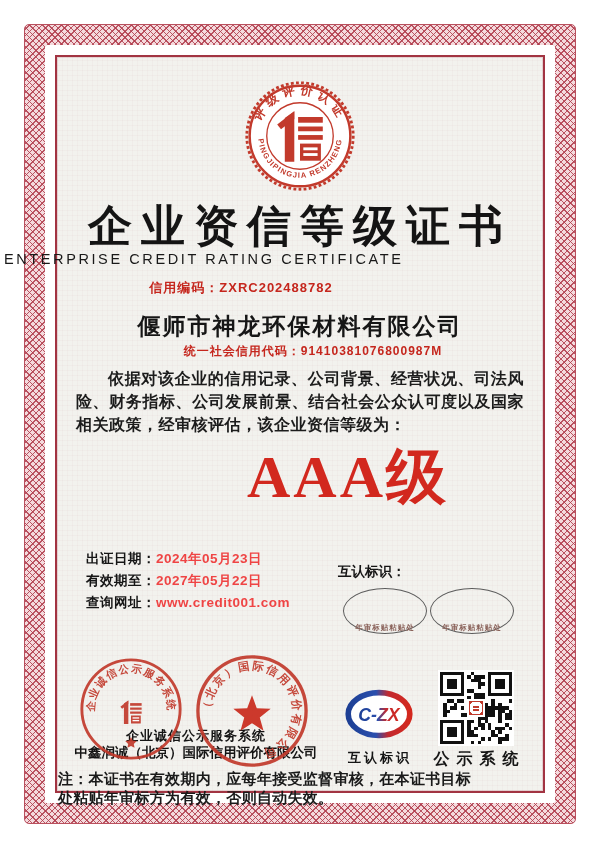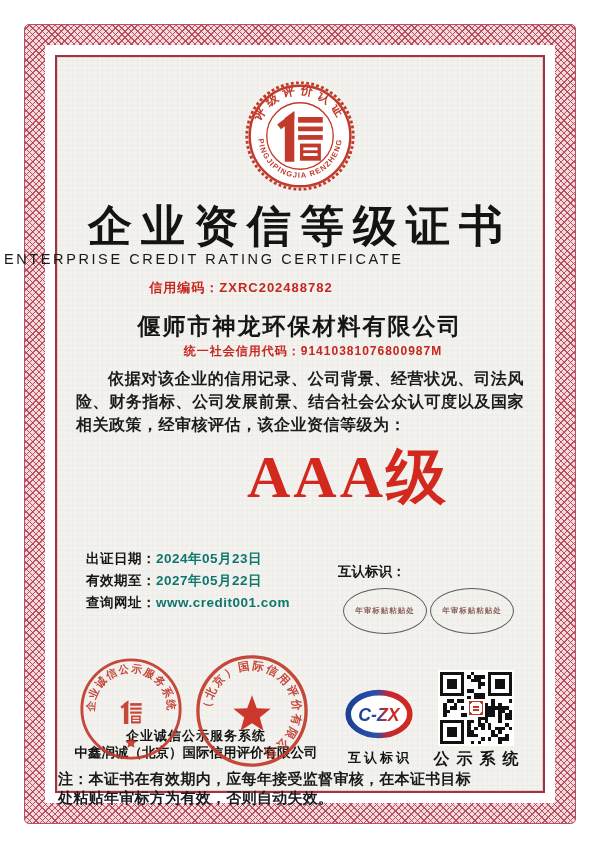--- a/index.html
+++ b/index.html
@@ -41,25 +41,25 @@
   .paragraph { top:367px; left:76px; width:448px; color:#1c1c1c; font-weight:700;
     font-size:16px; line-height:1.45; text-align:justify; text-indent:2em; letter-spacing:.5px; }
 
   .rating { top:437px; left:0; width:100%; text-align:center; color:#d2281e;
     font-family:"Liberation Serif","DejaVu Serif",serif; font-weight:900;
     font-size:60px; letter-spacing:3px;margin-left:48px; }
 
   .info-block { top:548px; left:86px; }
   .info-row { line-height:22px; font-size:13.5px; font-weight:800; color:#151515; letter-spacing:.5px; }
   .info-label { color:#151515; }
-  .info-value { color:#0f766e; }
+  .info-value { color:#ef4444; }
 
   .ar-label { top:563px; left:338px; font-size:13.5px; font-weight:800; color:#151515; }
   .oval { width:84px; height:46px; border:1.3px solid #5c5c5c; border-radius:50%;
-    display:flex; align-items:center; justify-content:center; }
+    display:flex; align-items:flex-end; justify-content:center; }
   .oval span { font-size:7.5px; color:#8a625a; letter-spacing:1px; font-weight:700; }
   .oval-1 { top:588px; left:343px; }
   .oval-2 { top:588px; left:430px; }
 
   .seal { opacity:.92; }
   .seal-left { left:78px; top:656px; width:106px; height:106px; }
   .seal-right { left:193px; top:652px; width:118px; height:118px; }
 
   .org-line-1 { top:727px; left:43px; width:306px; text-align:center; font-weight:800;
     font-size:13px; color:#141414; letter-spacing:1px; }

